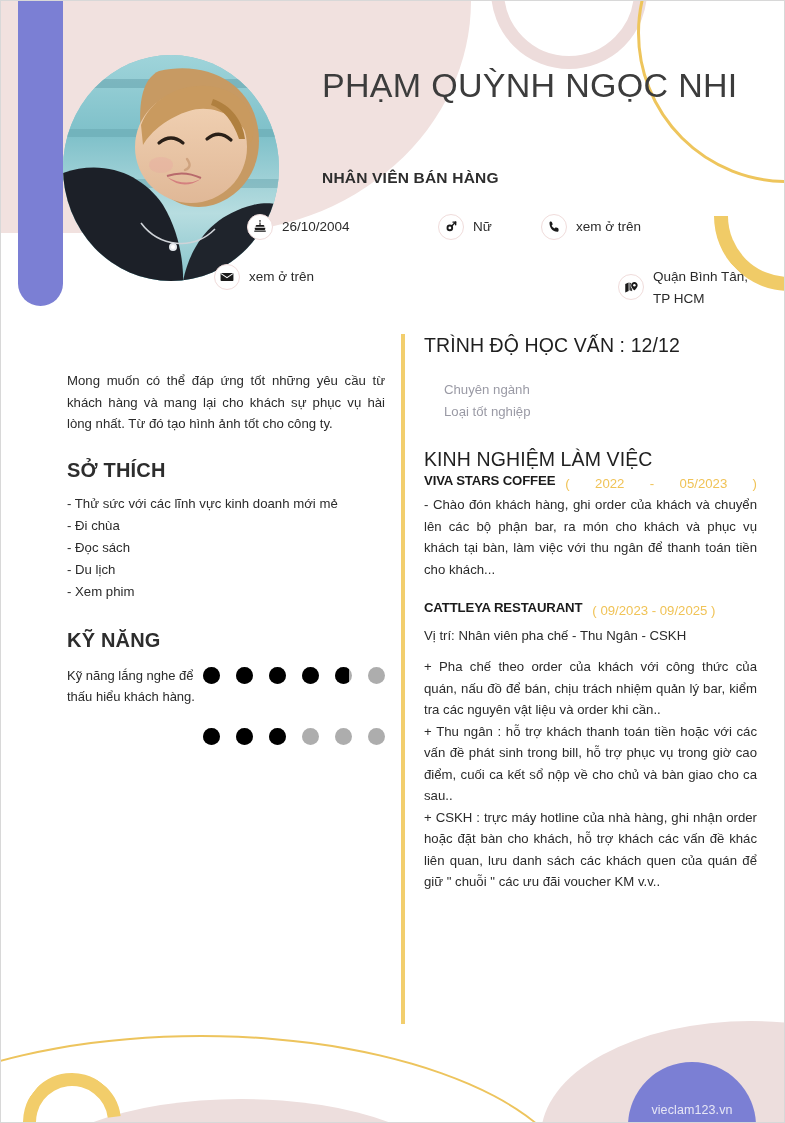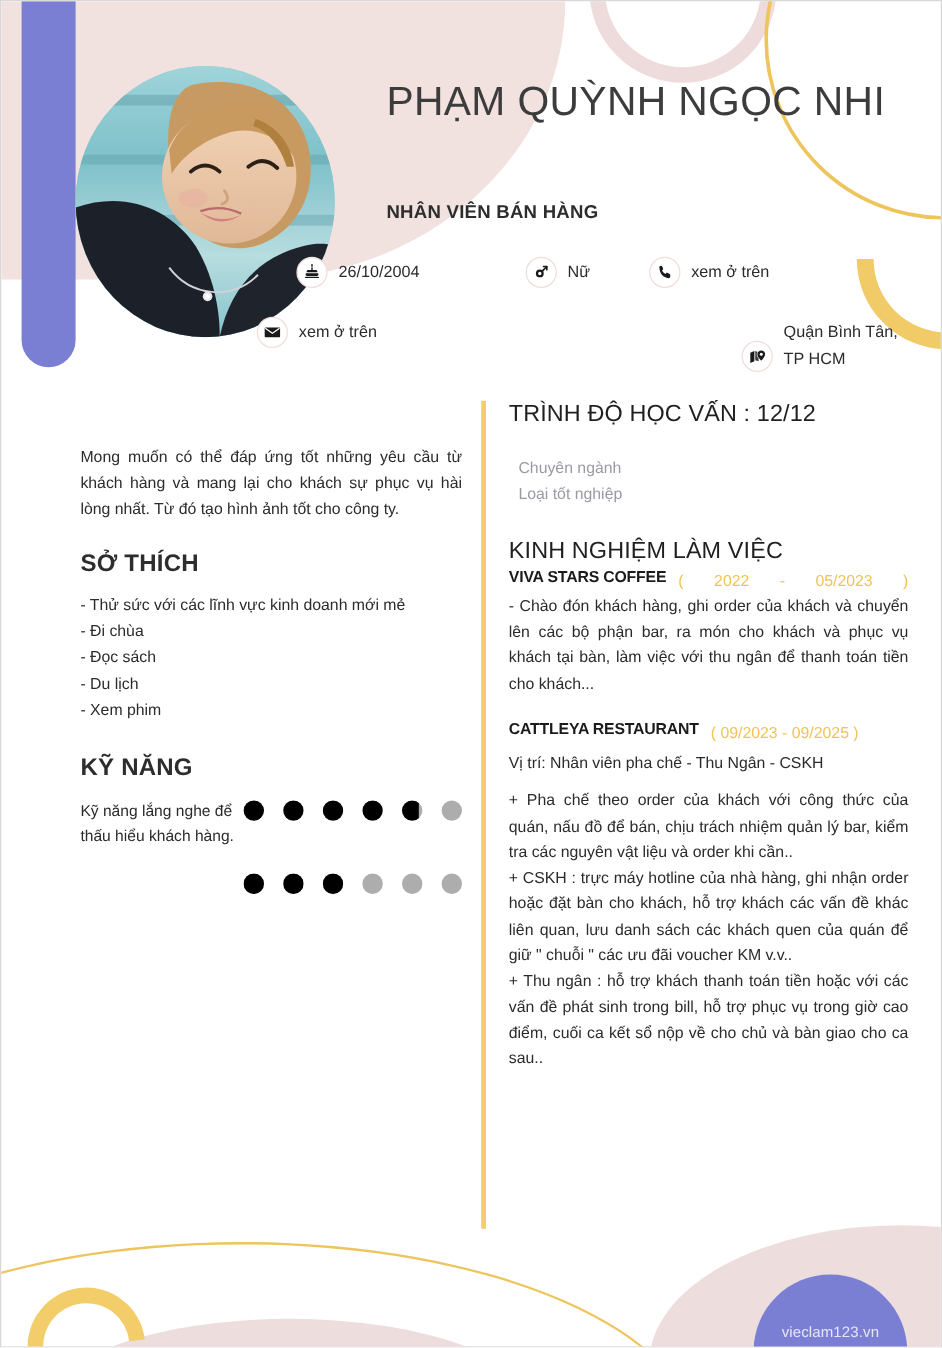--- a/index.html
+++ b/index.html
@@ -209,21 +209,21 @@
   .h-right {
     font-size: 19.5px;
     font-weight: normal;
     color: #1f1f1f;
     letter-spacing: .1px;
   }
   .edu-sub {
     font-size: 13.2px;
     line-height: 22px;
     color: #9a9aa5;
-    margin-left: 8px;
+    margin-left: 20px;
   }
   .edu-gap { height: 22px; }
 
   .exp { margin-top: 6px; }
   .exp-company {
     display: inline;
     font-size: 13.2px;
     font-weight: bold;
     color: #1b1b1b;
     letter-spacing: -.15px;
@@ -371,21 +371,21 @@
       <div class="citem" style="left:-33px;top:0px;">
         <span class="cicon">
           <svg width="14" height="14" viewBox="0 0 24 24" fill="#1a1a1a">
             <path d="M2.5 5h19c.8 0 1.5.7 1.5 1.5v11c0 .8-.7 1.5-1.5 1.5h-19C1.7 19 1 18.3 1 17.5v-11C1 5.7 1.7 5 2.5 5z"></path>
             <path d="M1.8 6.2 12 13.2l10.2-7" stroke="#ffffff" stroke-width="1.8" fill="none"></path>
           </svg>
         </span>
         <span class="ctext">xem ở trên</span>
       </div>
 
-      <div class="citem" style="left:371px;top:0px;width:140px;align-items:flex-end;">
+      <div class="citem" style="left:371px;top:0px;width:140px;align-items:center;">
         <span class="cicon">
           <svg width="15" height="15" viewBox="0 0 24 24" fill="#1a1a1a">
             <path d="M2 6.4 7.4 4v13.6L2 20z"></path>
             <path d="M8.6 4 13 5.6v12.2l-4.4-1.4z" opacity=".85"></path>
             <circle cx="16.6" cy="8.6" r="6" fill="#ffffff"></circle>
             <path d="M16.6 3.2c-2.9 0-5.2 2.3-5.2 5.2 0 3.8 5.2 8.4 5.2 8.4s5.2-4.6 5.2-8.4c0-2.9-2.3-5.2-5.2-5.2z"></path>
             <circle cx="16.6" cy="8.3" r="2" fill="#ffffff"></circle>
           </svg>
         </span>
         <span class="ctext" style="line-height:22px;">Quận Bình Tân, TP HCM</span>
@@ -469,18 +469,18 @@
     <div class="spacer-sm"></div>
 
     <div class="exp">
       <div class="exp-head-row">
         <span class="exp-company">CATTLEYA RESTAURANT</span>
         <span class="exp-date exp-date-box nojustify">( 09/2023 - 09/2025 )</span>
       </div>
       <div class="exp-pos">Vị trí: Nhân viên pha chế - Thu Ngân - CSKH</div>
       <div class="spacer-xs"></div>
       <div class="exp-body"> + Pha chế theo order của khách với công thức của quán, nấu đồ để bán, chịu trách nhiệm quản lý bar, kiểm tra các nguyên vật liệu và order khi cần..</div>
+      <div class="exp-body">+ Thu ngân : hỗ trợ khách thanh toán tiền hoặc với các vấn đề phát sinh trong bill, hỗ trợ phục vụ trong giờ cao điểm, cuối ca kết sổ nộp về cho chủ và bàn giao cho ca sau..</div>
       <div class="exp-body">+ CSKH : trực máy hotline của nhà hàng, ghi nhận order hoặc đặt bàn cho khách, hỗ trợ khách các vấn đề khác liên quan, lưu danh sách các khách quen của quán để giữ " chuỗi " các ưu đãi voucher KM v.v..</div>
-      <div class="exp-body">+ Thu ngân : hỗ trợ khách thanh toán tiền hoặc với các vấn đề phát sinh trong bill, hỗ trợ phục vụ trong giờ cao điểm, cuối ca kết sổ nộp về cho chủ và bàn giao cho ca sau..</div>
     </div>
   </div>
 
 </div>
 
 </body></html>

